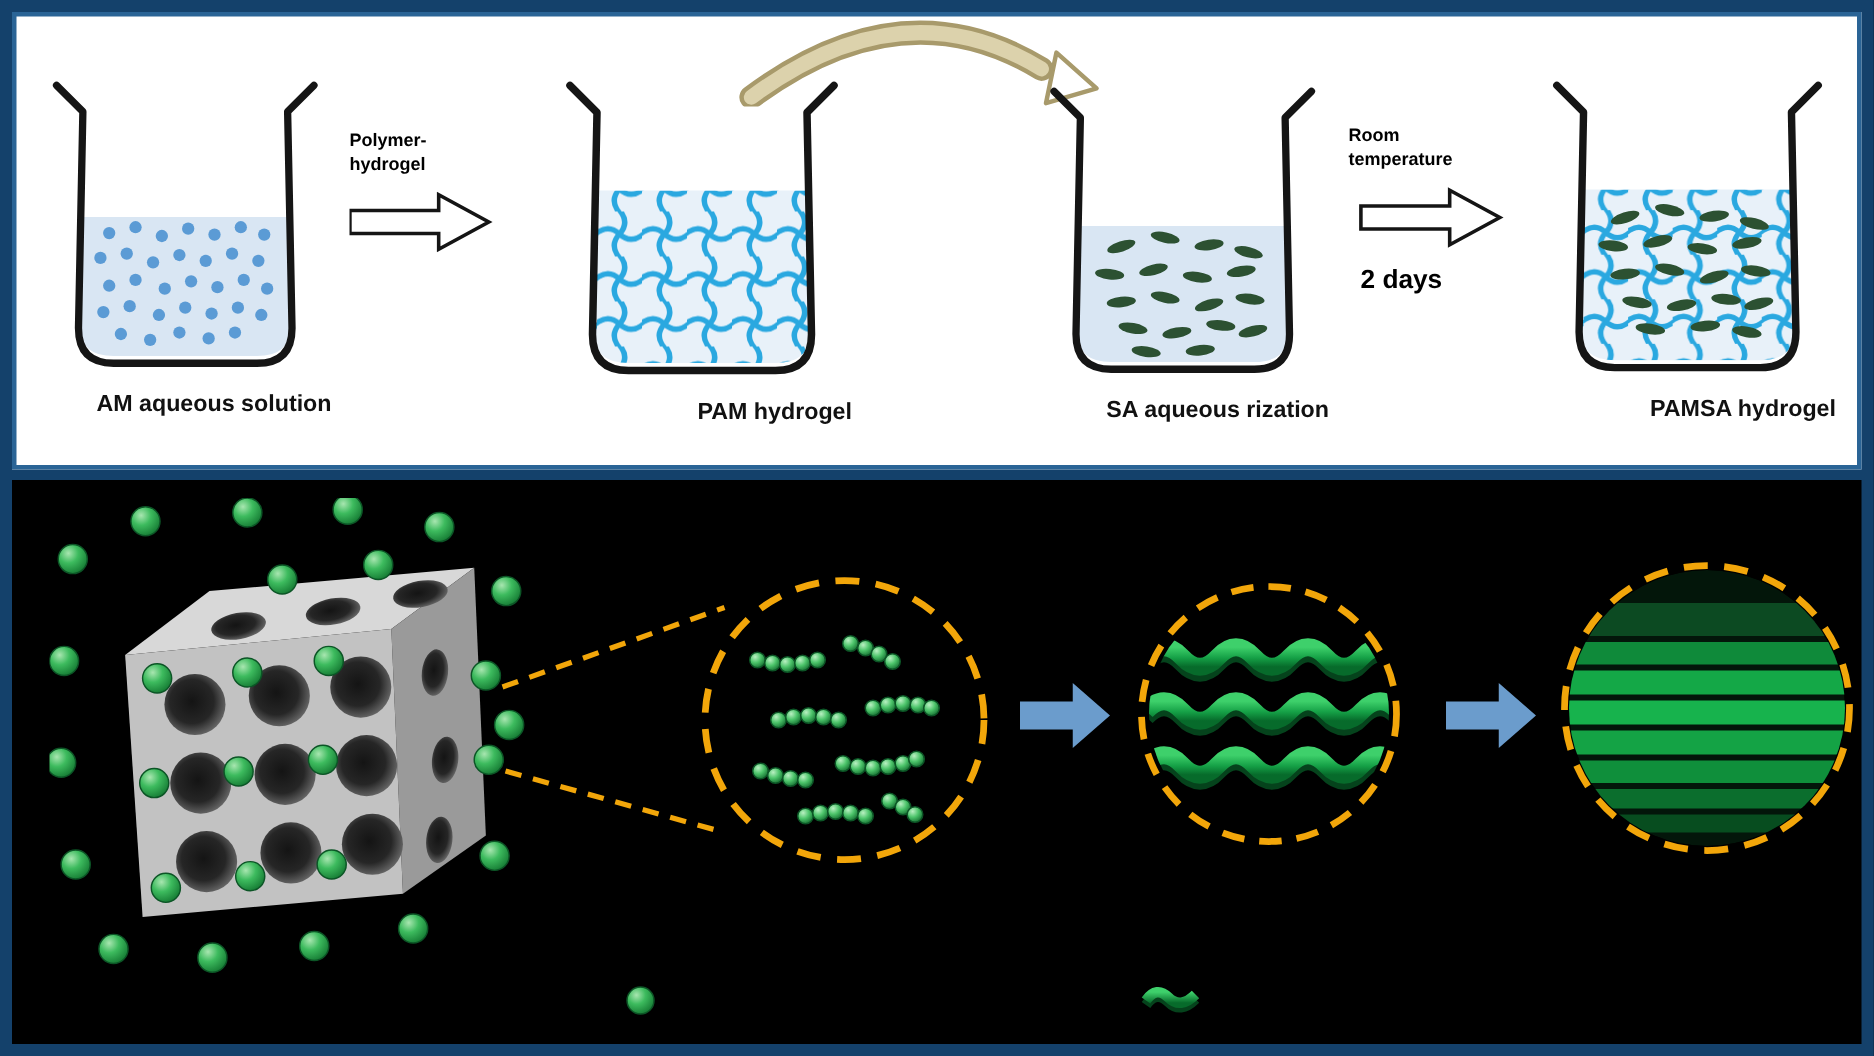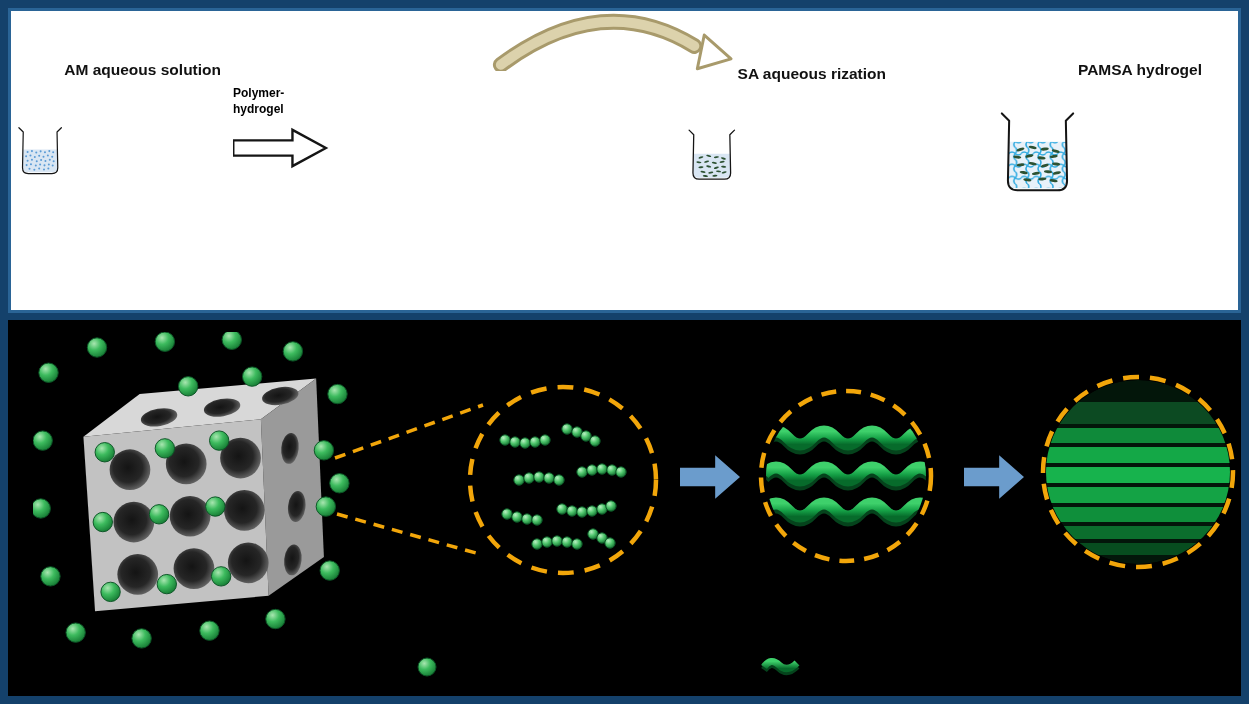--- a/index.html
+++ b/index.html
@@ -1,21 +1,21 @@
 <!DOCTYPE html>
 <html><head>
 <meta charset="utf-8">
 <style>
   *{margin:0;padding:0;box-sizing:border-box}
   html,body{width:1249px;height:704px;background:#14416b;font-family:"Liberation Sans",sans-serif}
   .figure{position:relative;width:1249px;height:704px;background:#14416b;padding:8px}
   .top-panel{position:relative;width:1233px;height:305px;background:#ffffff;border:3px solid #2a6496;overflow:hidden}
   .bottom-panel{position:relative;width:1233px;height:376px;background:#000000;margin-top:7px;overflow:hidden}
   .abs{position:absolute}
-  .beaker-group{position:absolute;display:flex;align-items:flex-start}
+  .beaker-group{position:absolute;display:flex;flex-direction:column;align-items:flex-end}
   .step-label{font-weight:bold;font-size:15.5px;color:#111;margin-top:10px;white-space:nowrap;text-align:center}
   .arrow-group{position:absolute;display:flex;flex-direction:column}
   .arrow-text{font-weight:bold;font-size:12px;color:#000;line-height:1.3;white-space:nowrap}
   .arrow-svg{margin-top:10px}
   .duration-text{font-weight:bold;font-size:17.5px;color:#000;margin-top:10px;padding-left:8px;white-space:nowrap}
 </style>
 </head>
 <body>
 
 <div class="figure">
@@ -68,20 +68,39 @@
     <div class="arrow-group" style="left:222px;top:75px;width:110px">
       <div class="arrow-text">
         <div>Polymer-</div>
         <div>hydrogel</div>
       </div>
       <svg class="arrow-svg" width="96" height="42" viewBox="0 0 100 44">
         <polygon points="0,14 62,14 62,3 97,22 62,41 62,30 0,30" fill="#ffffff" stroke="#151515" stroke-width="2.5" stroke-linejoin="miter"></polygon>
       </svg>
     </div>
 
+    <div class="beaker-group" style="left:347px;top:40px;width:210px">
+      <svg width="200" height="205" viewBox="0 0 200 205">
+        <defs>
+          <pattern id="b2mesh" width="30" height="30" patternUnits="userSpaceOnUse">
+            <path d="M-1 15 Q 7.5 8 15 15 T 31 15" stroke="#2aa8e0" stroke-width="3.6" fill="none"></path>
+            <path d="M15 -1 Q 22 7.5 15 15 T 15 31" stroke="#2aa8e0" stroke-width="3.6" fill="none"></path>
+          </pattern>
+          <clipPath id="b2clip">
+            <path d="M29.5 76 L28.5 172 Q28.5 191 51 191 L149 191 Q171.5 191 171.5 172 L170.5 76 Z"></path>
+          </clipPath>
+        </defs>
+        <path d="M29.5 76 L28.5 172 Q28.5 191 51 191 L149 191 Q171.5 191 171.5 172 L170.5 76 Z" fill="#e8f1f9"></path>
+        <g clip-path="url(#b2clip)">
+          <rect x="27" y="74" width="146" height="122" fill="url(#b2mesh)"></rect>
+        </g>
+        <path d="M12 6 L30 24 L27 172 Q27 196 51 196 L149 196 Q173 196 173 172 L170 24 L188 6" fill="none" stroke="#151515" stroke-width="5" stroke-linecap="round" stroke-linejoin="round"></path>
+      </svg>
+      <div class="step-label">PAM hydrogel</div>
+    </div>
 
     <svg class="abs" style="left:470px;top:2px" width="258" height="58" viewBox="0 0 260 58">
       <path d="M20 52 Q 122 -24 215 33" stroke="#a89a6b" stroke-width="16" fill="none" stroke-linecap="round"></path>
       <path d="M20 52 Q 122 -24 215 33" stroke="#dcd2ac" stroke-width="10" fill="none" stroke-linecap="round"></path>
       <polygon points="225,22 252,46 218,56" fill="#ffffff" stroke="#a89a6b" stroke-width="3" stroke-linejoin="round"></polygon>
     </svg>
 
     <div class="beaker-group" style="left:675px;top:44px;width:200px">
       <svg width="195" height="200" viewBox="0 0 200 205">
         <path d="M29.5 98 L28.5 172 Q28.5 191 51 191 L149 191 Q171.5 191 171.5 172 L170.5 98 Z" fill="#d9e6f3"></path>
@@ -103,22 +122,32 @@
             <ellipse cx="126" cy="166" rx="10" ry="3.6" transform="rotate(6 126 166)"></ellipse>
             <ellipse cx="148" cy="170" rx="10" ry="3.6" transform="rotate(-14 148 170)"></ellipse>
           <ellipse cx="75" cy="184" rx="10" ry="3.6" transform="rotate(8 75 184)"></ellipse>
             <ellipse cx="112" cy="183" rx="10" ry="3.6" transform="rotate(-6 112 183)"></ellipse>
         </g>
         <path d="M12 6 L30 24 L27 172 Q27 196 51 196 L149 196 Q173 196 173 172 L170 24 L188 6" fill="none" stroke="#151515" stroke-width="5" stroke-linecap="round" stroke-linejoin="round"></path>
       </svg>
       <div class="step-label">SA aqueous rization</div>
     </div>
 
-
-    <div class="beaker-group" style="left:986px;top:40px;width:205px">
+    <div class="arrow-group" style="left:888px;top:72px;width:135px">
+      <div class="arrow-text">
+        <div>Room</div>
+        <div>temperature</div>
+      </div>
+      <svg class="arrow-svg" width="112" height="42" viewBox="0 0 100 44">
+        <polygon points="0,14 62,14 62,3 97,22 62,41 62,30 0,30" fill="#ffffff" stroke="#151515" stroke-width="2.5" stroke-linejoin="miter"></polygon>
+      </svg>
+      <div class="duration-text">2 days</div>
+    </div>
+
+    <div class="beaker-group" style="left:1008px;top:40px;width:205px">
       <svg width="198" height="203" viewBox="0 0 200 205">
         <defs>
           <pattern id="b4mesh" width="30" height="30" patternUnits="userSpaceOnUse">
             <path d="M-1 15 Q 7.5 8 15 15 T 31 15" stroke="#2aa8e0" stroke-width="3.6" fill="none"></path>
             <path d="M15 -1 Q 22 7.5 15 15 T 15 31" stroke="#2aa8e0" stroke-width="3.6" fill="none"></path>
           </pattern>
           <clipPath id="b4clip">
             <path d="M29.5 76 L28.5 172 Q28.5 191 51 191 L149 191 Q171.5 191 171.5 172 L170.5 76 Z"></path>
           </clipPath>
         </defs>

